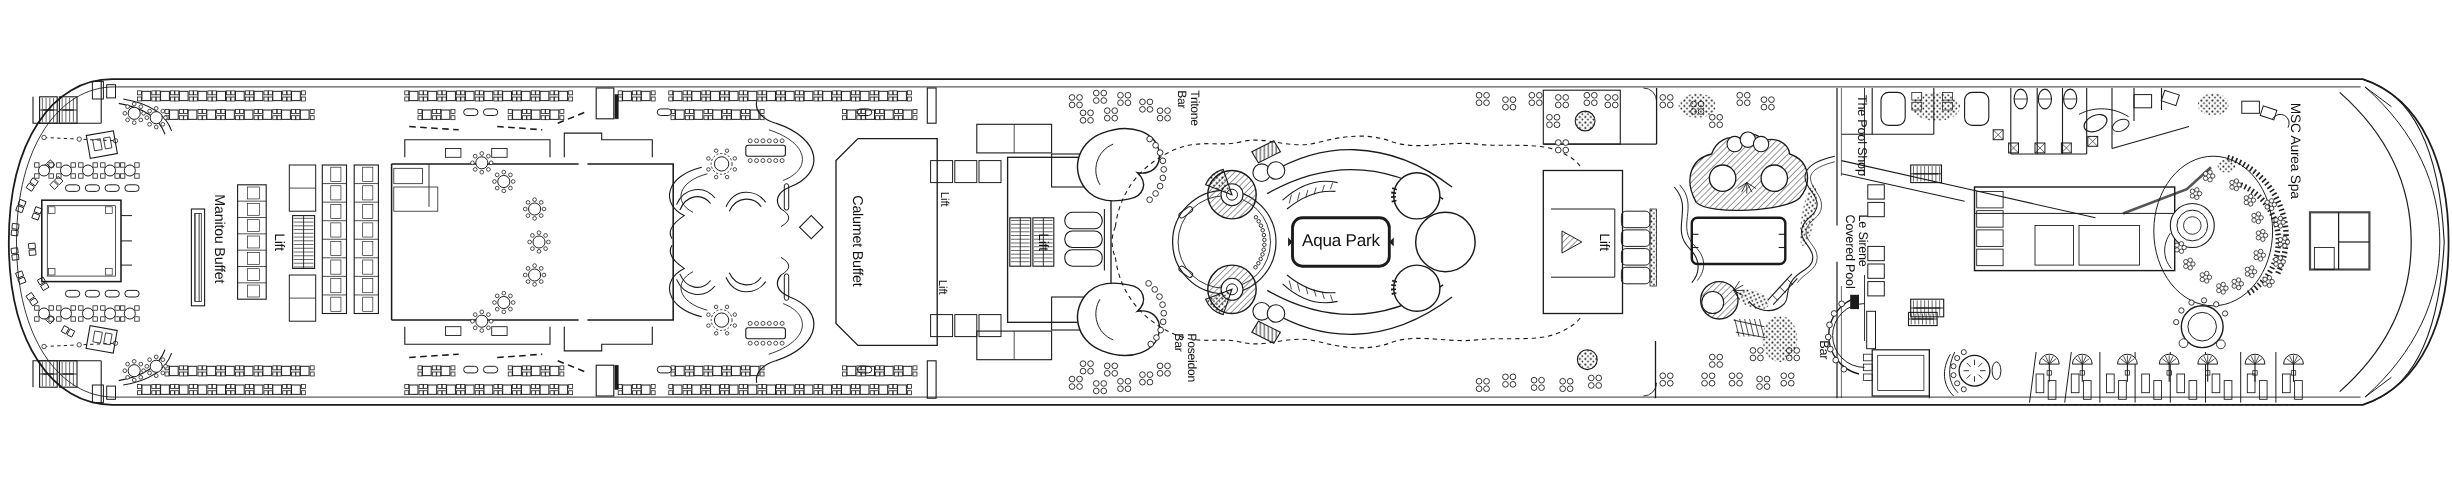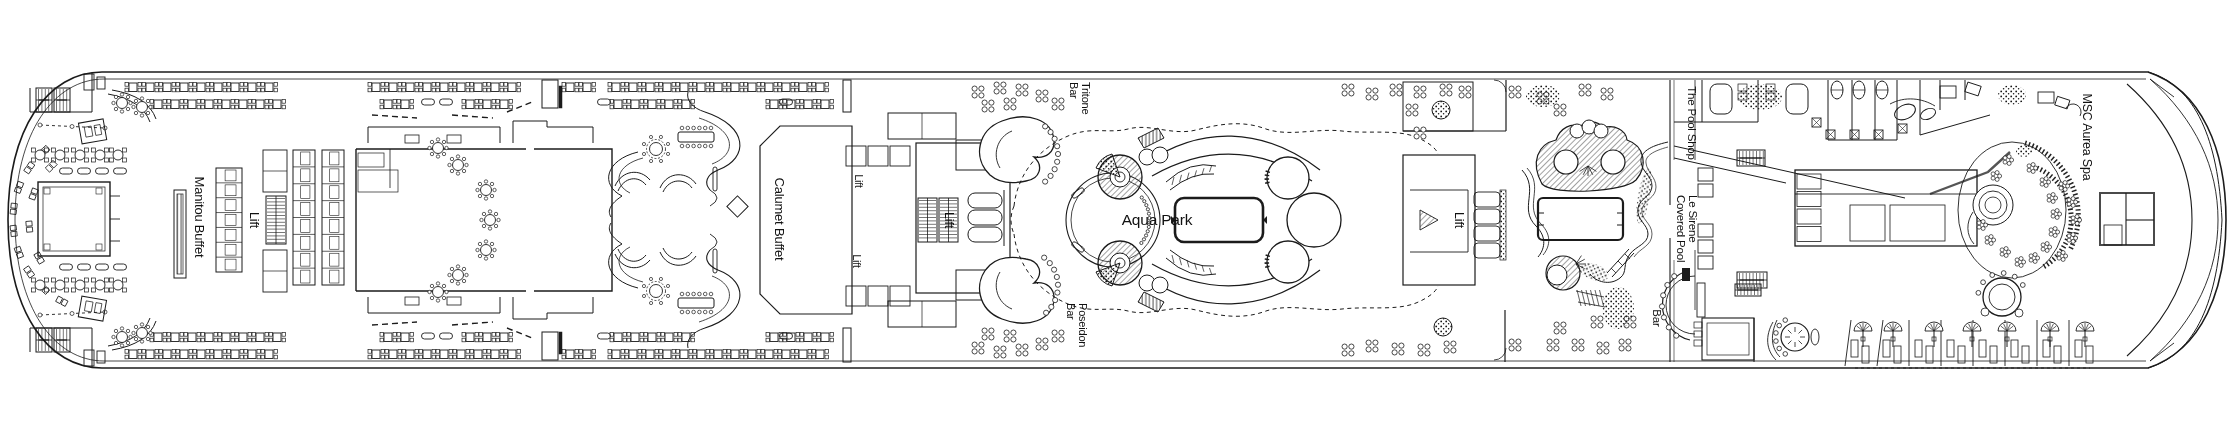--- a/index.html
+++ b/index.html
@@ -1698,19 +1698,19 @@
   </svg>
 
   <div class="lbl f13" style="left:199px;top:217px">Manitou Buffet</div>
   <div class="lbl f125" style="left:253px;top:220px">Lift</div>
   <div class="lbl f13" style="left:779px;top:219px">Calumet Buffet</div>
   <div class="lbl f105" style="left:858px;top:181px">Lift</div>
   <div class="lbl f105" style="left:856px;top:261px">Lift</div>
   <div class="lbl f125" style="left:948px;top:220px">Lift</div>
   <div class="lbl f11 wrap" style="left:1079px;top:102px;width:40px">Tritone Bar</div>
   <div class="lbl f11 wrap" style="left:1076px;top:328px;width:50px">Poseidon Bar</div>
-  <div class="lbl h f155" style="left:1157px;top:220px">Aqua Park</div>
+  <div class="lbl h f155" style="left:1219px;top:220px">Aqua Park</div>
   <div class="lbl f125" style="left:1458px;top:220px">Lift</div>
   <div class="lbl f115" style="left:1692px;top:123px">The Pool Shop</div>
   <div class="lbl f115 wrap" style="left:1687px;top:229px;width:68px">Le Sirene Covered Pool</div>
   <div class="lbl f115" style="left:1657px;top:318px">Bar</div>
   <div class="lbl f125" style="left:2086px;top:137px">MSC Aurea Spa</div>
 </div>
 
 </body></html>

